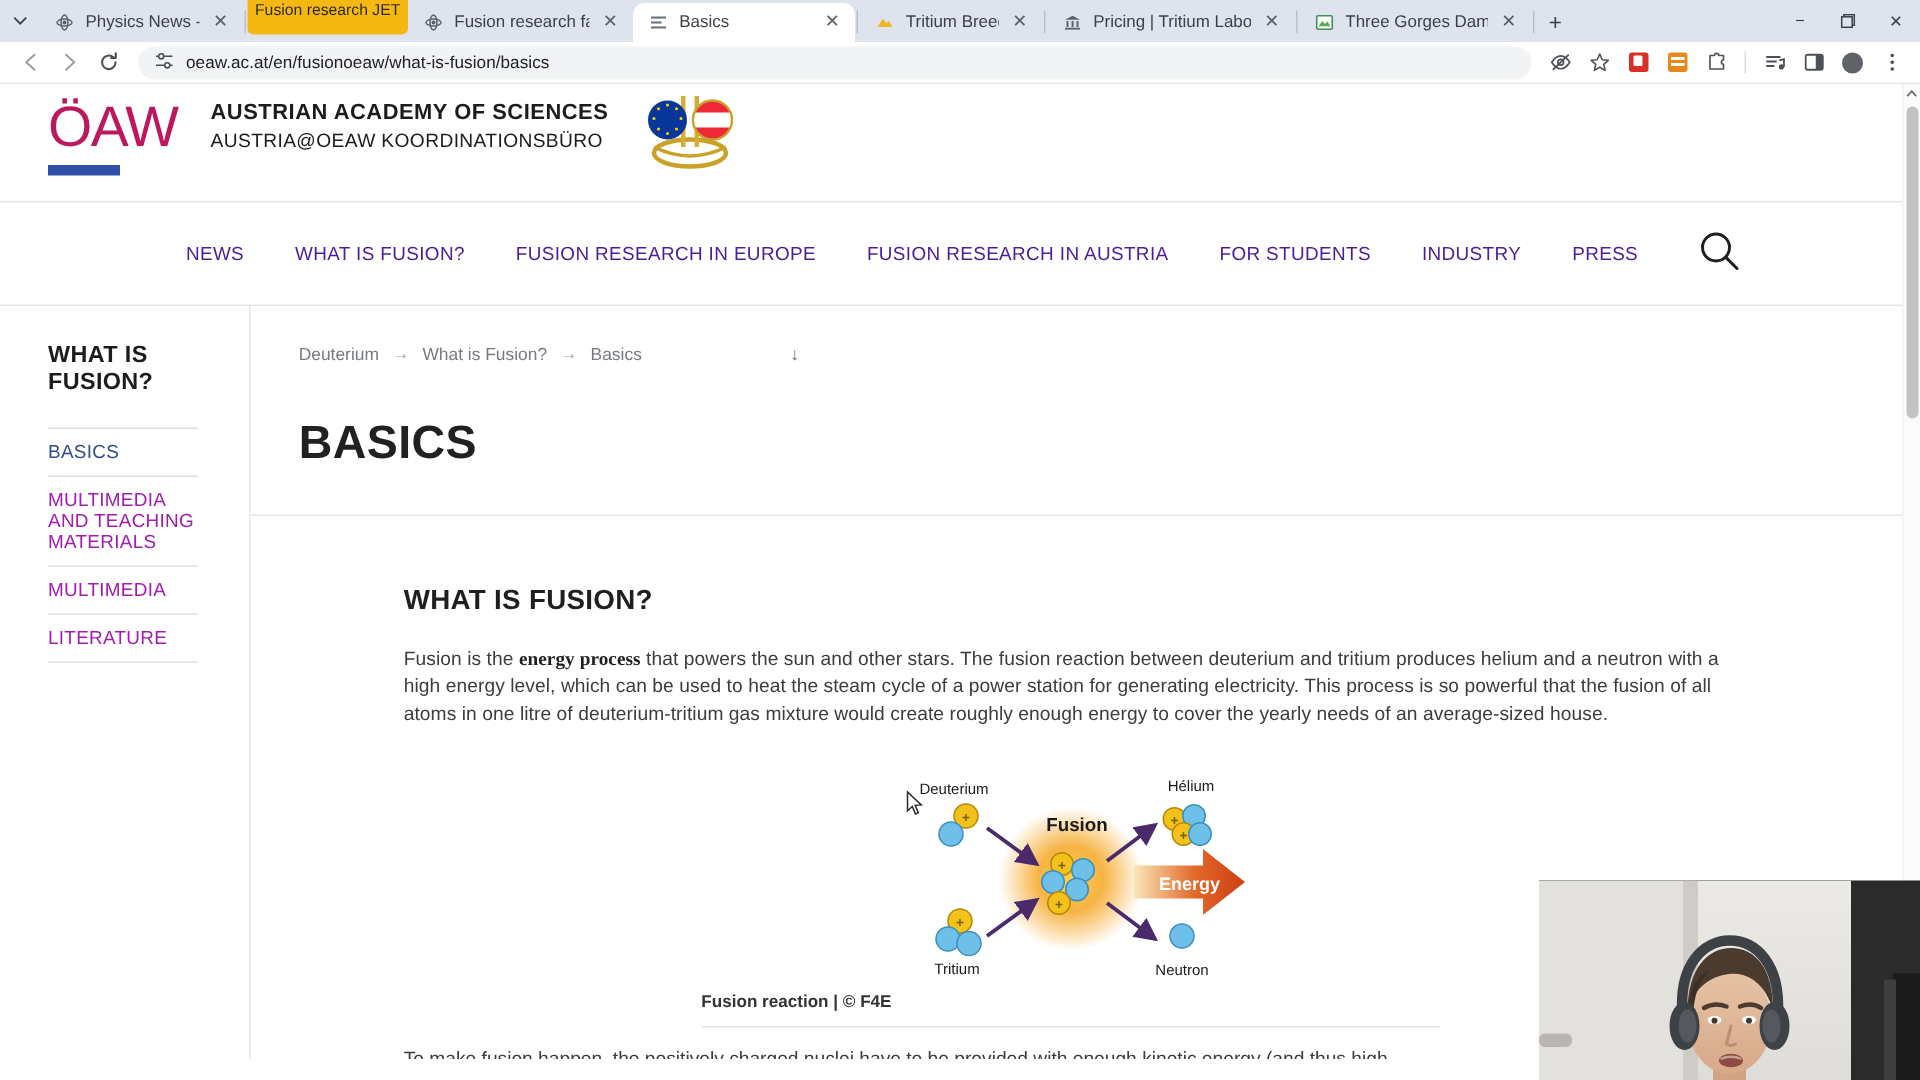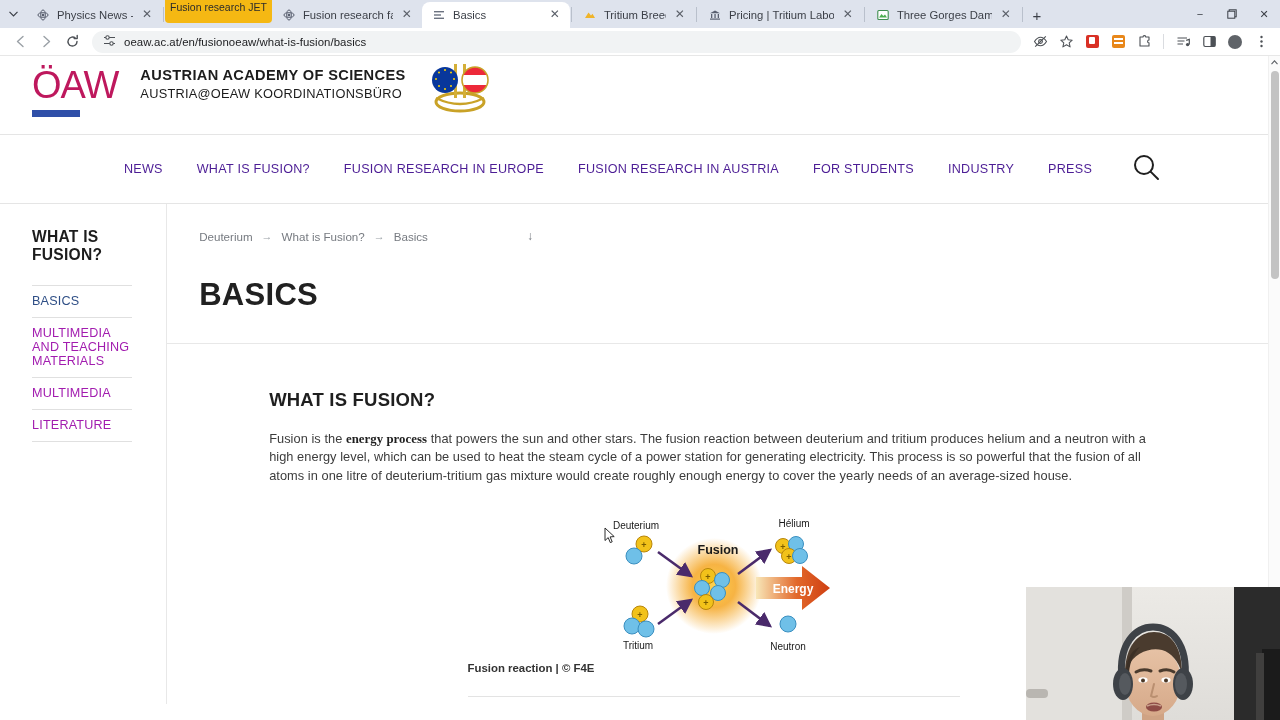--- a/index.html
+++ b/index.html
@@ -125,21 +125,21 @@
     margin-bottom: 19px;
   }
   .article p {
     font-size: 12.8px; line-height: 18.4px; color:#3c3c3c; letter-spacing: .05px;
   }
   .article p b { font-weight: 700; color:#1f1f1f;font-family:Liberation Serif, serif; }
 
   .figure { margin-top: 29px; display:flex; flex-direction:column; align-items:center; }
   .figcaption {
     width: 100%; max-width: 492px; font-size: 11.4px; font-weight:700; color:#333;
-    padding-top: 8px; padding-bottom: 22px; border-bottom: 1px solid #e3e3e3;
+    padding-top: 8px; padding-bottom: 10px; border-bottom: 1px solid #e3e3e3;
   }
   .para-cut {
     margin-top: 12px; font-size: 12.8px; line-height: 18.4px; color:#3c3c3c;
     max-height: 9px; overflow: hidden;
   }
 
   
   .fusion-svg { display:block; }
 
   
@@ -485,20 +485,21 @@
                   <circle cx="212" cy="42" r="7.5" fill="#6fc0e8" stroke="#3a8fc0" stroke-width="1"></circle>
                   <text x="206" y="13" font-family="Liberation Sans, sans-serif" font-size="10" fill="#1a1a1a" text-anchor="middle">Hélium</text>
 
                   <circle cx="200" cy="110" r="8" fill="#6fc0e8" stroke="#3a8fc0" stroke-width="1"></circle>
                   <text x="200" y="136" font-family="Liberation Sans, sans-serif" font-size="10" fill="#1a1a1a" text-anchor="middle">Neutron</text>
                 </svg>
               </div>
               <div class="figcaption">Fusion reaction | © F4E</div>
             </div>
 
+            <div class="para-cut">To make fusion happen, the positively charged nuclei have to be provided with enough kinetic energy (and thus high</div>
           </div>
         </div>
       </div>
     </div>
 
     <div class="scrollbar">
       <div class="sb-up">
         <svg width="7" height="5" viewBox="0 0 7 5">
             <path d="M0.5 4.2 L3.5 0.8 L6.5 4.2" stroke="#5f6368" stroke-width="1.1" fill="none"></path>
           </svg>

